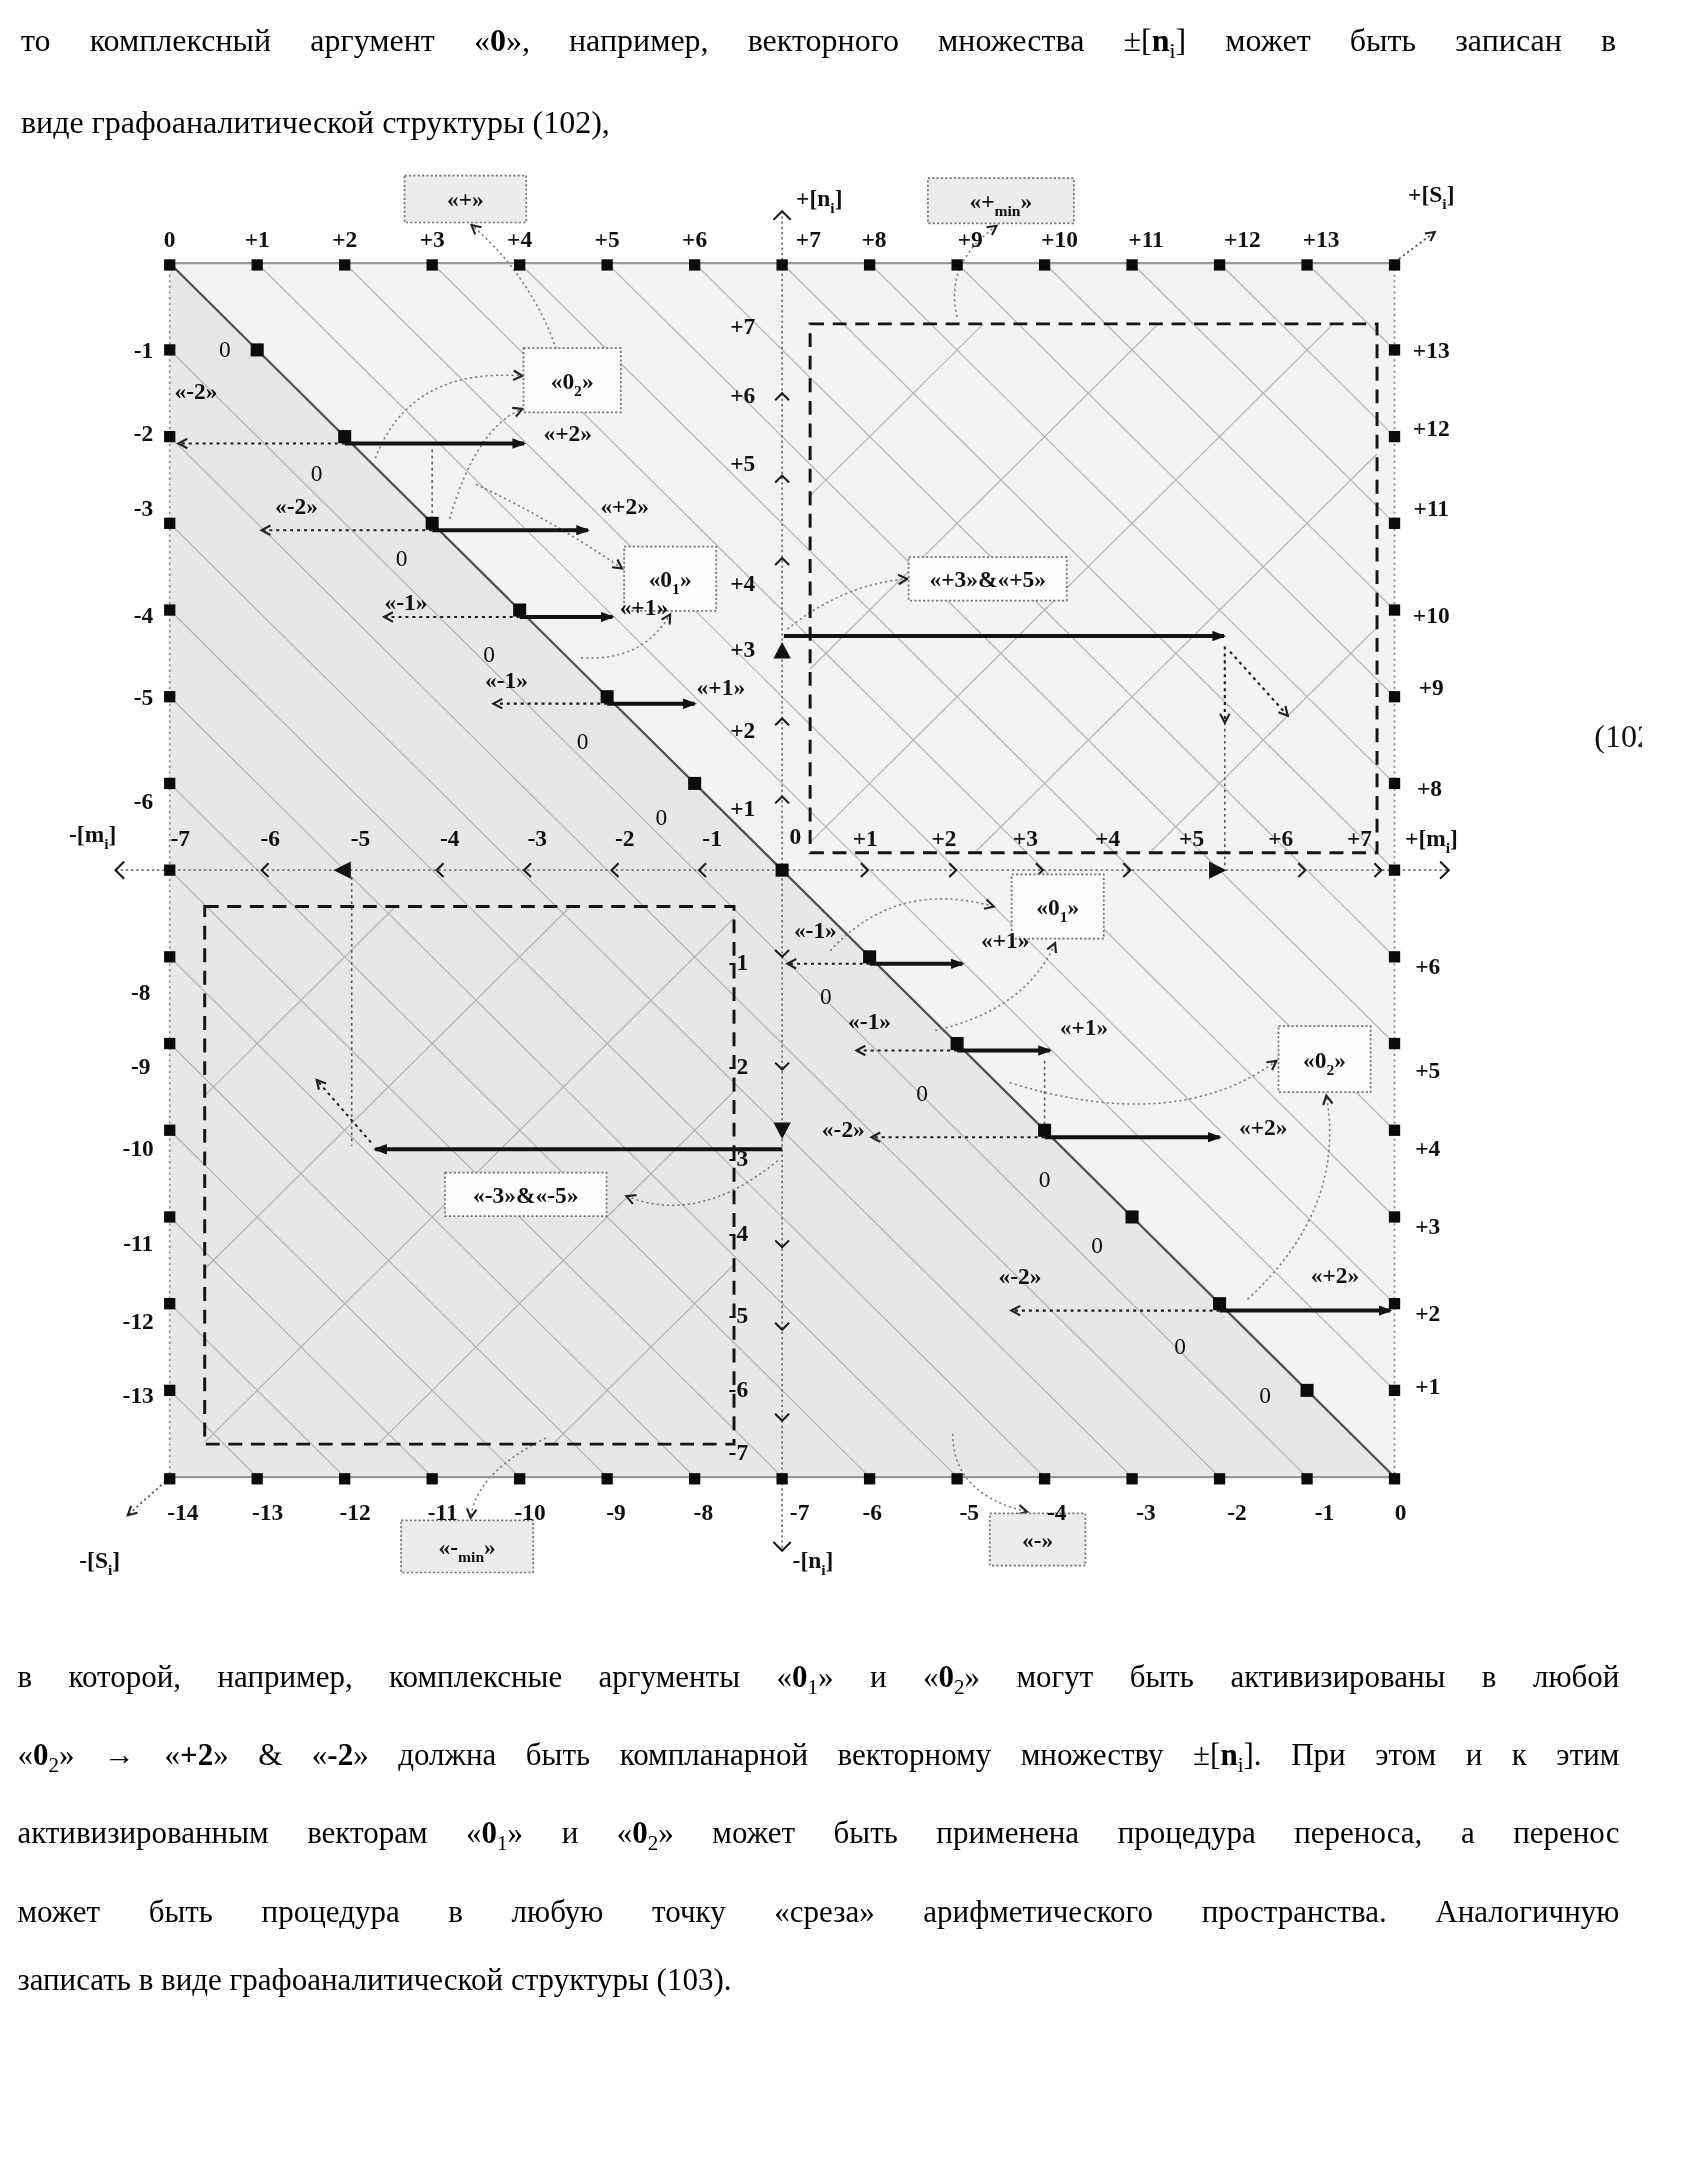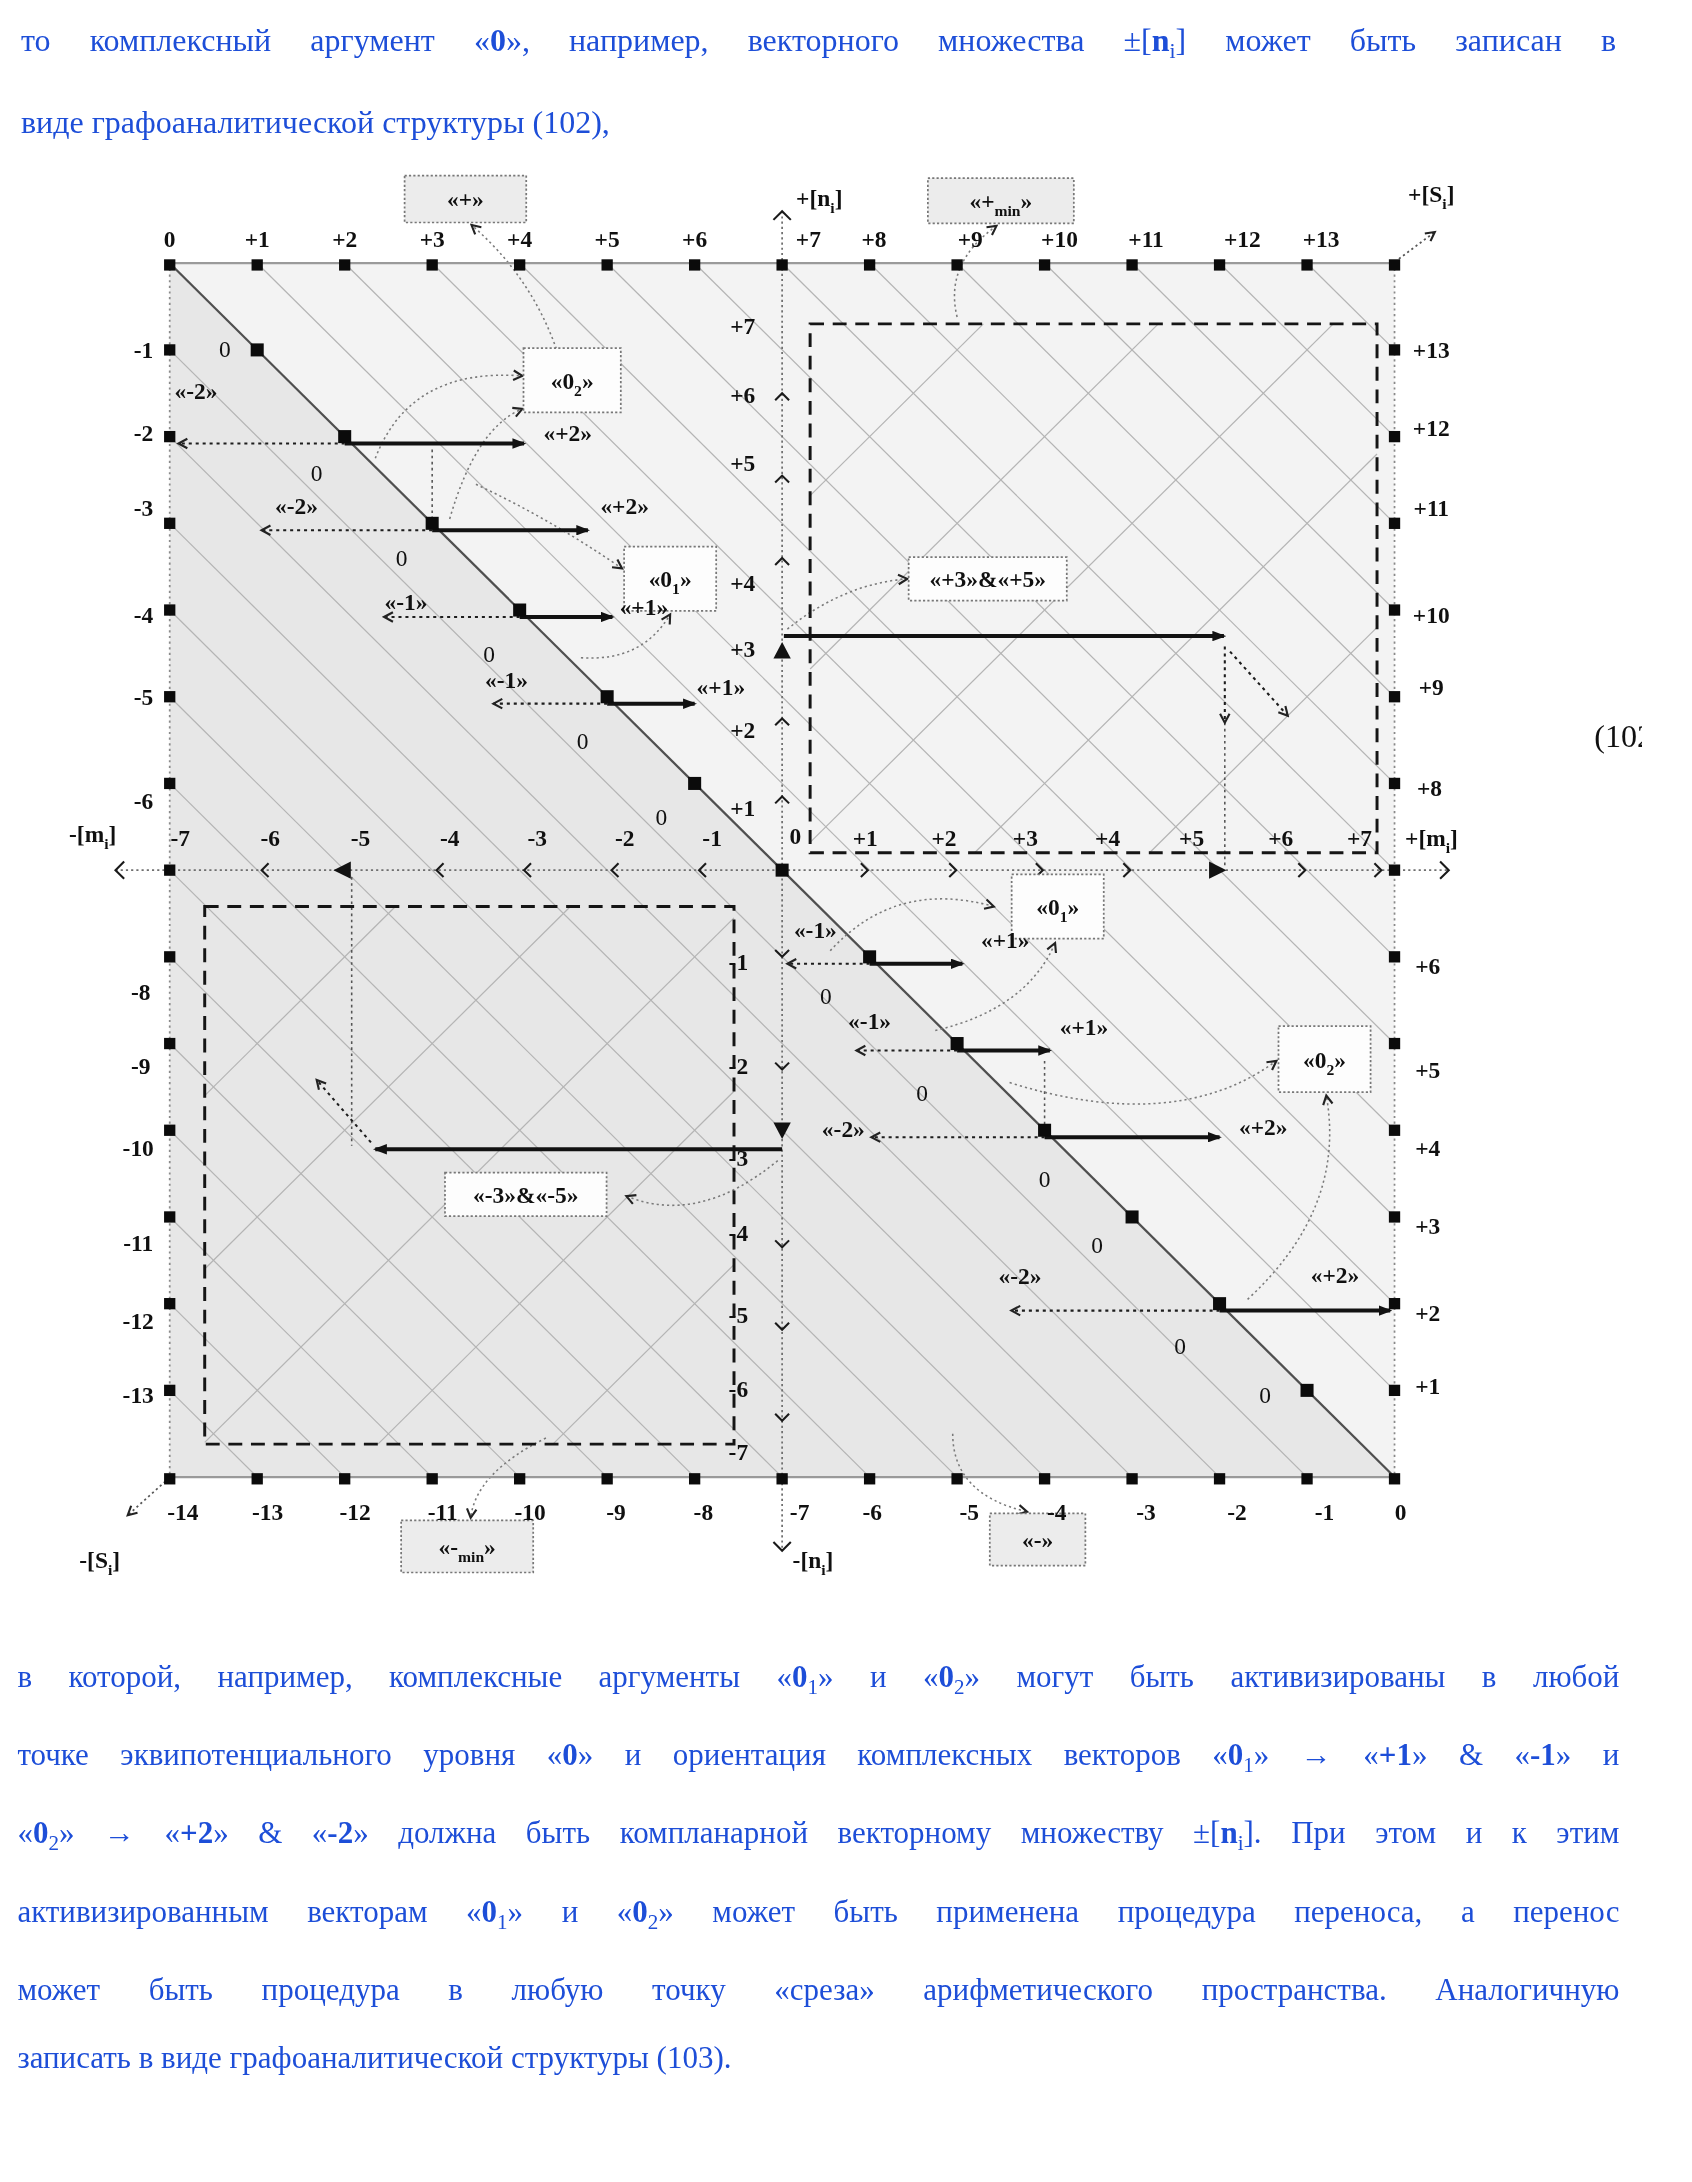--- a/index.html
+++ b/index.html
@@ -1,17 +1,17 @@
 <!DOCTYPE html>
 <html style="font-size:14px"><head>
 <meta charset="utf-8">
 <style>
   html,body{margin:0;padding:0;background:#ffffff;}
   .page{position:relative;width:1642px;height:2182px;background:#ffffff;overflow:hidden;
-        font-family:"Liberation Serif","DejaVu Serif",serif;color:#1d4ed8;}
+        font-family:"Liberation Serif","DejaVu Serif",serif;color:#000000;}
   .tblock{position:absolute;}
   .tblock.top{top:5.2px;left:21px;right:26px;font-size:32px;line-height:70px;}
   .tblock.bottom{top:1643px;left:17.4px;right:22.6px;font-size:31px;line-height:68px;}
   .jline{text-align:justify;text-align-last:justify;white-space:normal;}
   .jline.last{text-align:left;text-align-last:left;}
   .tblock sub{font-size:68%;vertical-align:sub;}
   svg{position:absolute;left:0;top:152px;}
 </style>
 </head>
 <body>
@@ -378,21 +378,20 @@
         <text x="106.384" y="794.404" text-anchor="middle" font-family="&quot;Liberation Serif&quot;,&quot;DejaVu Serif&quot;,serif" font-size="27" font-weight="bold" fill="#101010"><tspan>-[m</tspan><tspan font-size="18" dy="8">i</tspan><tspan dy="-8">]</tspan></text>
         <text x="1616.884" y="798.3960000000001" text-anchor="start" font-family="&quot;Liberation Serif&quot;,&quot;DejaVu Serif&quot;,serif" font-size="27" font-weight="bold" fill="#101010"><tspan>+[m</tspan><tspan font-size="18" dy="8">i</tspan><tspan dy="-8">]</tspan></text>
         <text x="114.44" y="1629.73" text-anchor="middle" font-family="&quot;Liberation Serif&quot;,&quot;DejaVu Serif&quot;,serif" font-size="27" font-weight="bold" fill="#101010"><tspan>-[S</tspan><tspan font-size="18" dy="8">i</tspan><tspan dy="-8">]</tspan></text>
         <text x="911.984" y="1629.73" text-anchor="start" font-family="&quot;Liberation Serif&quot;,&quot;DejaVu Serif&quot;,serif" font-size="27" font-weight="bold" fill="#101010"><tspan>-[n</tspan><tspan font-size="18" dy="8">i</tspan><tspan dy="-8">]</tspan></text>
         <text x="1874.676" y="685.23" text-anchor="middle" font-family="&quot;Liberation Serif&quot;,&quot;DejaVu Serif&quot;,serif" font-size="37" font-weight="normal" fill="#101010">(102)</text>
       </g>
     </svg>
 
   <div class="tblock bottom">
     <div class="jline">в которой, например,  комплексные аргументы «<b>0</b><sub>1</sub>» и «<b>0</b><sub>2</sub>» могут быть активизированы в любой</div>
-    <div class="jline">точке эквипотенциального уровня «<b>0</b>» и ориентация комплексных векторов «<b>0</b><sub>1</sub>» →  «<b>+1</b>» &amp; «<b>-1</b>» и</div>
     <div class="jline">«<b>0</b><sub>2</sub>» →  «<b>+2</b>» &amp; «<b>-2</b>» должна быть компланарной векторному  множеству ±[<b>n</b><sub>i</sub>]. При этом и к этим</div>
     <div class="jline">активизированным векторам «<b>0</b><sub>1</sub>» и «<b>0</b><sub>2</sub>» может быть применена процедура переноса, а перенос</div>
     <div class="jline">может быть процедура  в любую точку  «среза» арифметического пространства. Аналогичную</div>
     <div class="jline last">записать в виде графоаналитической структуры (103).</div>
   </div>
 
 </div>
 
 
 </body></html>

